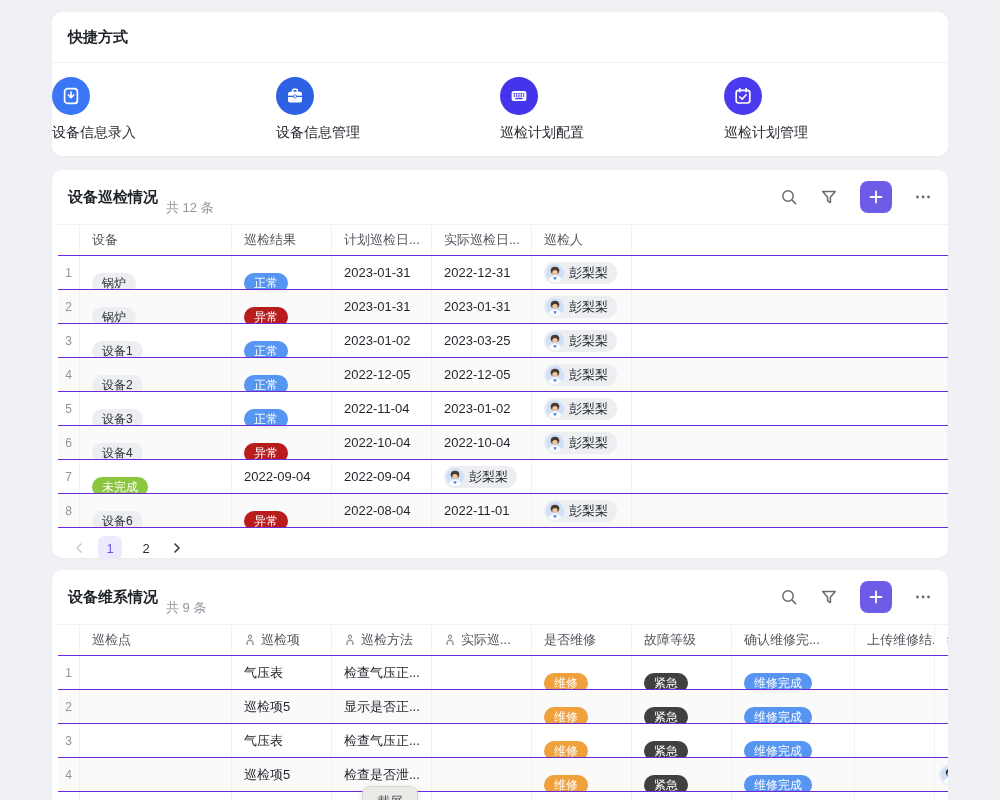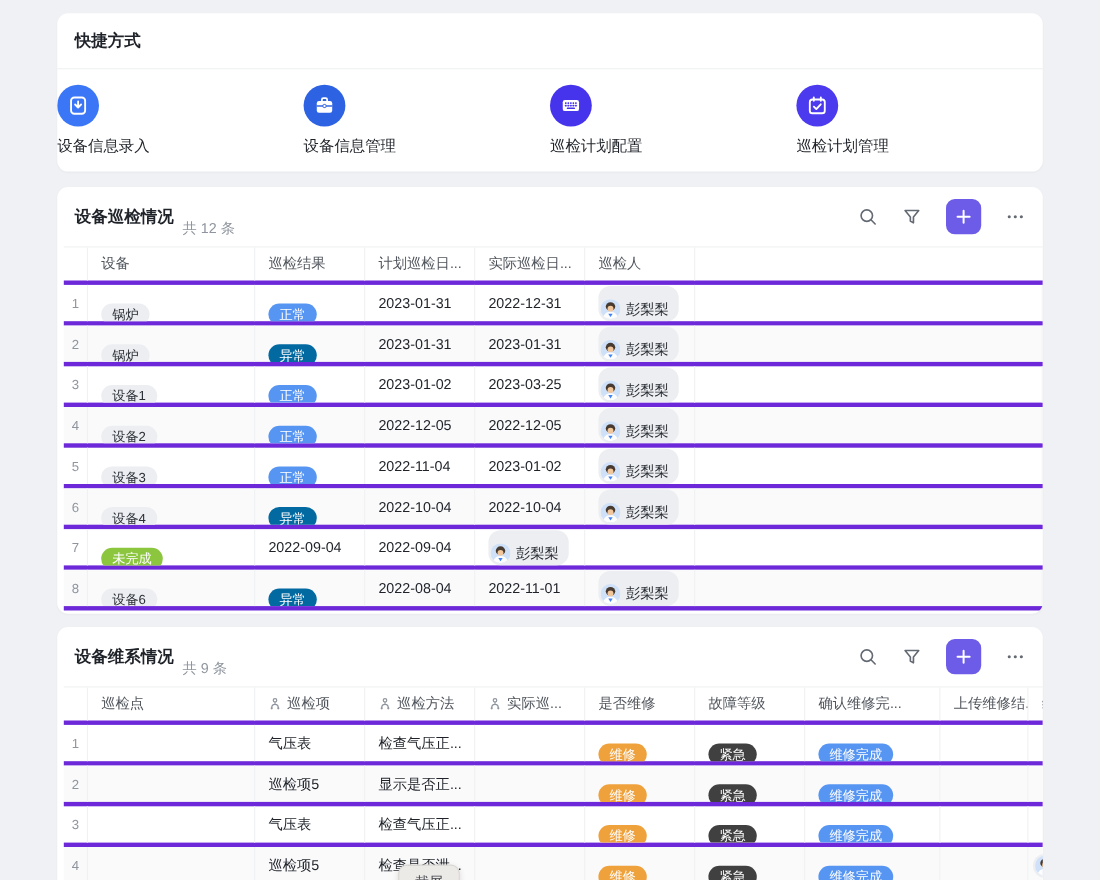--- a/index.html
+++ b/index.html
@@ -34,39 +34,39 @@
   .sc-circle{width:38px;height:38px;border-radius:50%;display:flex;align-items:center;justify-content:center;}
   .sc-circle svg{width:20px;height:20px;}
   .sc0{background:#3B76F6;color:#3B76F6;}
   .sc1{background:#2D62E2;color:#2D62E2;}
   .sc2{background:#4534EC;color:#4534EC;}
   .sc3{background:#4C3AEF;color:#4C3AEF;}
   .sc-label{font-size:14px;color:#1f2329;}
 
   
   .table{margin-left:6px;}
-  .trow{display:grid;height:33px;align-items:center;border-bottom:4px solid #6d28d9;}
+  .trow{display:grid;height:33px;align-items:center;border-bottom:1px solid #6d28d9;}
   .trow.thead{height:30px;border-top:1px solid #F0F1F2;}
   .trow.zebra{background:#FAFAFB;}
   .cols-a{grid-template-columns:22px 152px 100px 100px 100px 100px minmax(0,1fr);}
   .cols-b{grid-template-columns:22px 152px 100px 100px 100px 100px 100px 123px 80px 120px;}
   .tcell{height:100%;display:flex;align-items:center;padding-left:12px;border-right:1px solid #F0F1F2;overflow:hidden;white-space:nowrap;font-size:13px;}
   .tcell.fillcell{border-right:none;padding-left:0;}
   .tcell.numcell{justify-content:center;padding-left:0;color:#8F959E;font-size:12px;}
   .hcell{color:#51565D;gap:5px;}
   .hcell .lookup{width:12px;height:12px;color:#8F959E;flex:none;}
   .celltext{color:#1f2329;}
   .pill{display:inline-block;padding:2px 10px;border-radius:11px;font-size:12px;line-height:16px;color:#fff;margin-top:20px;}
   .pill-gray{background:#ECEEF1;color:#2B2F36;}
   .pill-blue{background:#5795F2;}
-  .pill-red{background:#0369a1;}
+  .pill-red{background:#b91c1c;}
   .pill-green{background:#8CC63F;}
   .pill-orange{background:#EFA13B;}
   .pill-yellow{background:#404040;}
-  .personpill{display:inline-flex;align-items:center;gap:5px;background:#ECEEF1;border-radius:11px;padding:12px 9px 2px 2px;font-size:13px;color:#2B2F36;}
+  .personpill{display:inline-flex;align-items:center;gap:5px;background:#ECEEF1;border-radius:11px;padding:2px 9px 2px 2px;font-size:13px;color:#2B2F36;}
   .personpill .avatar{width:18px;height:18px;flex:none;}
 
   
   .pagination{height:40px;display:flex;align-items:center;gap:12px;padding-left:20px;}
   .pg-arrow{width:14px;height:14px;cursor:pointer;}
   .pg-prev{color:#C9CCD1;}
   .pg-next{color:#33383E;}
   .pg-page{min-width:24px;height:24px;display:flex;align-items:center;justify-content:center;
     font-size:13px;color:#2B2F36;border-radius:6px;cursor:pointer;}
   .pg-page.active{background:#ECEAFC;color:#6A5BE8;}

